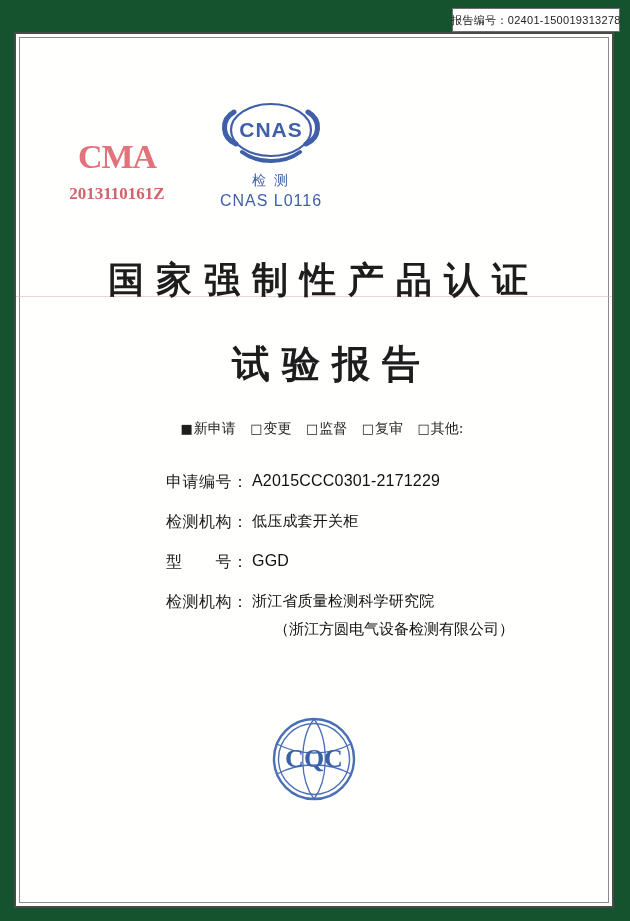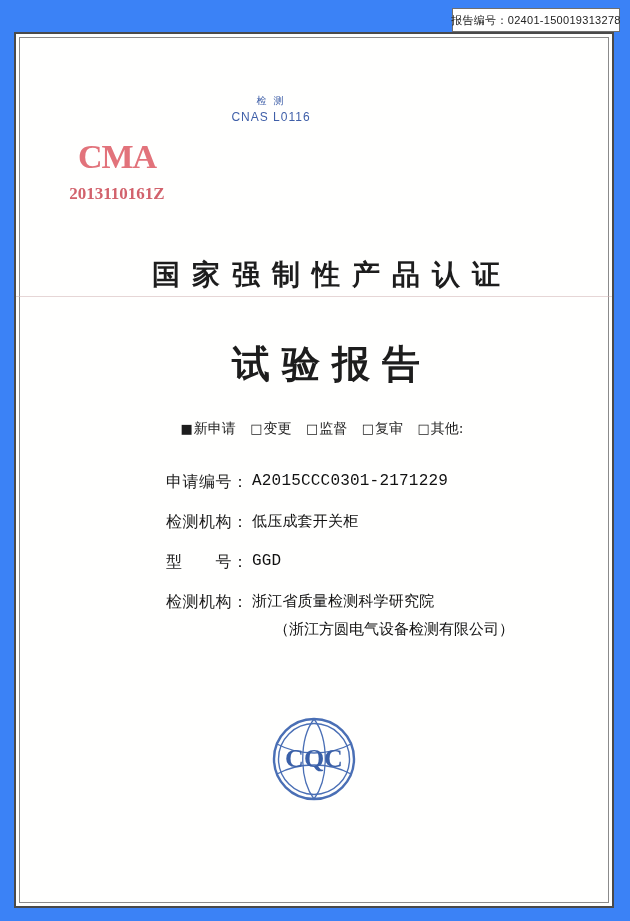--- a/index.html
+++ b/index.html
@@ -13,21 +13,21 @@
     font-family: "Liberation Serif", serif;
     color: #1a1a1a;
     position: relative;
     overflow: hidden;
   }
 
   .page {
     position: relative;
     width: 630px;
     height: 921px;
-    background: #3b82f6;
+    background: #14532d;
   }
 
   
   .report-no-box {
     position: absolute;
     top: 8px;
     left: 452px;
     width: 166px;
     height: 22px;
     border: 1px solid #6f6f6f;
@@ -127,41 +127,41 @@
   }
   .cnas-badge {
     position: relative;
     width: 118px;
     height: 78px;
     margin: 0 auto;
   }
   .cnas-badge svg { display: block; }
   .cnas-sub {
     margin-top: 0px;
-    font-size: 10px;
+    font-size: 14px;
     color: #3f5fa8;
     font-family: "Liberation Sans", sans-serif;
     letter-spacing: 2px;
   }
   .cnas-code {
     margin-top: 2px;
-    font-size: 12px;
+    font-size: 16px;
     color: #3f5fa8;
     font-family: "Liberation Sans", sans-serif;
     letter-spacing: 1px;
   }
 
   
   .title-main {
     position: absolute;
     top: 222px;
-    left: 12px;
-    width: 100%;
-    text-align: center;
-    font-size: 28px;
+    left: 4px;
+    width: 100%;
+    text-align: center;
+    font-size: 36px;
     letter-spacing: 12px;
     font-weight: bold;
     color: #1d1d1d;
     font-family: "DejaVu Serif", serif;
     text-indent: 12px;
   }
   .title-sub {
     position: absolute;
     top: 305px;
     left: 12px;
@@ -217,21 +217,21 @@
     white-space: nowrap;
     letter-spacing: 0.5px;
   }
   .field-colon {
     font-size: 16px;
     font-family: "DejaVu Sans", sans-serif;
     margin: 0 4px 0 0;
   }
   .field-value {
     font-size: 16px;
-    font-family: Liberation Mono, monospace;
+    font-family: Liberation Sans, sans-serif;
     color: #111;
     letter-spacing: 0.2px;
     white-space: nowrap;
   }
   .field-value.cjk {
     font-family: Liberation Mono, monospace;
     font-size: 15px;
   }
   .field-sub {
     padding-left: 258px;
@@ -272,20 +272,31 @@
     <div class="logos">
 
       <div class="cma-wrap">
         <div class="cma-mark">
           <span class="letters">CMA</span>
         </div>
         <div class="cma-code">2013110161Z</div>
       </div>
 
       <div class="cnas-wrap">
+        <div class="cnas-badge">
+          <svg width="118" height="78" viewBox="0 0 118 78">
+            <g fill="none" stroke="#3f5fa8" stroke-width="2.2">
+              <ellipse cx="59" cy="36" rx="40" ry="26"></ellipse>
+              <path d="M22 18 C 8 26, 10 44, 24 50" stroke-width="5" stroke-linecap="round"></path>
+              <path d="M96 18 C 110 26, 108 44, 94 50" stroke-width="5" stroke-linecap="round"></path>
+              <path d="M30 58 C 46 70, 72 70, 88 58" stroke-width="4" stroke-linecap="round"></path>
+            </g>
+            <text x="59" y="43" text-anchor="middle" font-family="Liberation Sans, sans-serif" font-size="21" font-weight="bold" fill="#3f5fa8" letter-spacing="1">CNAS</text>
+          </svg>
+        </div>
         <div class="cnas-sub">检 测</div>
         <div class="cnas-code">CNAS L0116</div>
       </div>
 
     </div>
 
     <div class="title-main">国家强制性产品认证</div>
     <div class="title-sub">试验报告</div>
 
     <div class="checkbox-row">

